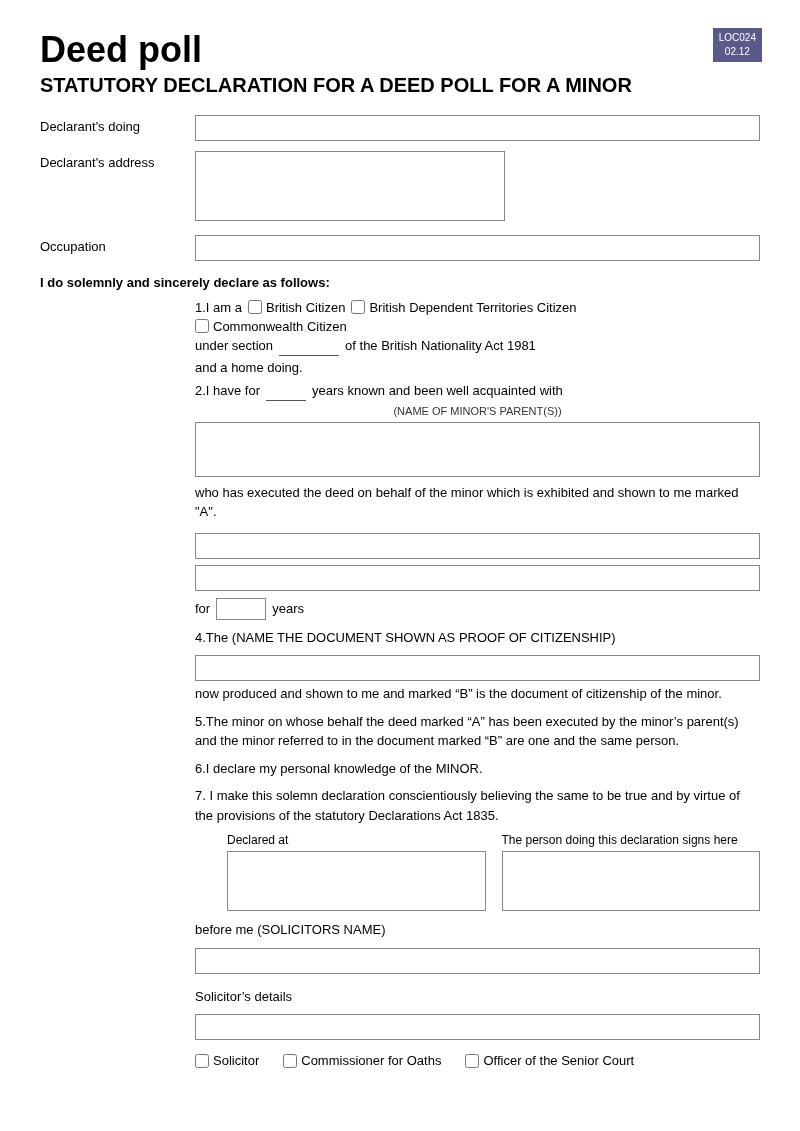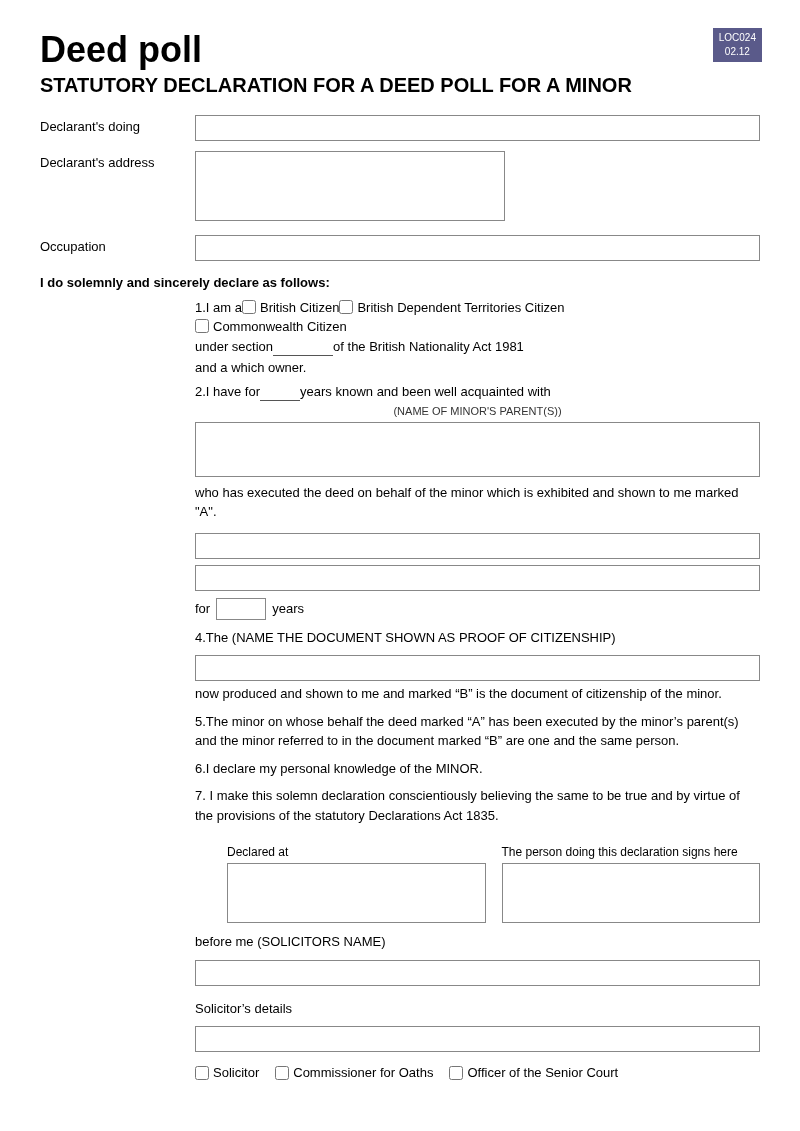--- a/index.html
+++ b/index.html
@@ -69,22 +69,22 @@
       margin-bottom: 10px;
     }
     .declaration-body {
       margin-left: 155px;
     }
     .decl-item {
       margin-bottom: 8px;
     }
     .decl-item-row {
       display: flex;
-      align-items: center;
       flex-wrap: wrap;
+      gap: 6px;
       margin-bottom: 4px;
     }
     .checkbox-label {
       display: flex;
       align-items: center;
       gap: 4px;
       font-size: 13px;
     }
     .checkbox-label input[type="checkbox"] {
       width: 14px;
@@ -170,21 +170,21 @@
       border: 1px solid #888;
       width: 50px;
       height: 22px;
       outline: none;
       font-size: 13px;
       padding: 2px 4px;
     }
     .checkbox-row {
       display: flex;
       align-items: center;
-      gap: 16px;
+      gap: 24px;
       margin-top: 8px;
     }
     .decl-num {
       font-size: 13px;
     }
   </style>
 </head>
 <body style="position:relative;">
 
 <div class="loc-badge">
@@ -231,21 +231,21 @@
         <input type="checkbox" style="">
         <span>Commonwealth Citizen</span>
       </label>
     </div>
     <div class="decl-item-row">
       <span>under section</span>
       <input class="inline-input" type="text" style="">
       <span>of the British Nationality Act 1981</span>
     </div>
     <div>
-      <span>and a which owner.</span>
+      <span>and a home doing.</span>
     </div>
   </div>
 
   <div class="decl-item" style="margin-top:6px;">
     <div class="decl-item-row">
       <span>2.I have for</span>
       <input class="inline-input-sm" type="text" style="">
       <span>years known and been well acquainted with</span>
     </div>
     <div class="small-note">(NAME OF MINOR'S PARENT(S))</div>
@@ -274,21 +274,21 @@
   </div>
 
   <div class="decl-item">
     <div class="section-text">6.I declare my personal knowledge of the MINOR.</div>
   </div>
 
   <div class="decl-item">
     <div class="section-text">7. I make this solemn declaration conscientiously believing the same to be true and by virtue of the provisions of the statutory Declarations Act 1835.</div>
   </div>
 
-  <div class="bottom-section" style="margin-top:20px;padding-left:32px;">
+  <div class="bottom-section" style="margin-top:8px;padding-left:32px;">
     <div class="bottom-col">
       <div class="bottom-col-label">Declared at</div>
       <textarea class="bottom-textarea" style=""></textarea>
     </div>
     <div class="bottom-col">
       <div class="bottom-col-label">The person doing this declaration signs here</div>
       <textarea class="bottom-textarea" style=""></textarea>
     </div>
   </div>
 

